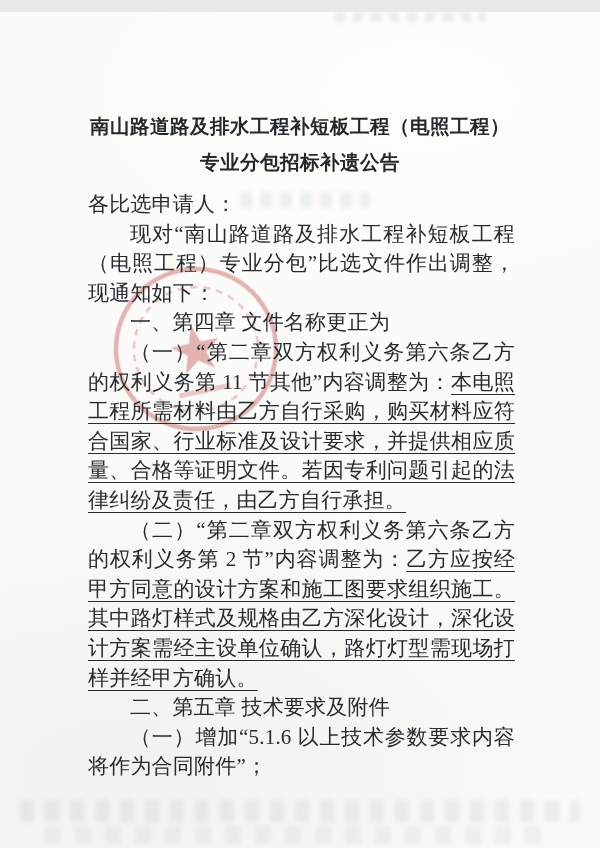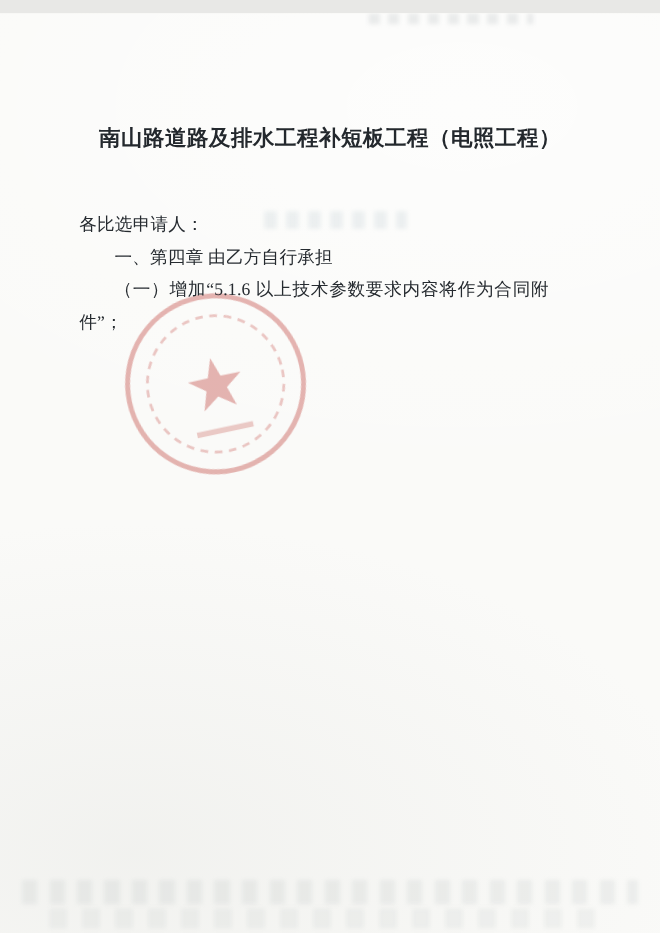--- a/index.html
+++ b/index.html
@@ -72,23 +72,23 @@
     font-weight: 700;
     line-height: 36px;
     letter-spacing: 0.5px;
     color: #23282d;
   }
   .title .tl { display: block; }
 
   .doc-body {
     position: absolute;
     top: 178px;
-    left: 72px;
+    left: 88px;
     width: 427px;
-    font-size: 16px;
+    font-size: 21px;
     line-height: 29.6px;
     text-align: justify;
     letter-spacing: 0.2px;
   }
   .doc-body p {
     margin: 0;
     text-indent: 2em;
   }
   .doc-body p.salutation {
     text-indent: 0;
@@ -115,29 +115,34 @@
     </svg>
   </div>
 
   <div class="smudge smudge-top"></div>
   <div class="smudge smudge-salutation"></div>
   <div class="smudge smudge-bottom-1"></div>
   <div class="smudge smudge-bottom-2"></div>
 
   <h1 class="title">
     <span class="tl">南山路道路及排水工程补短板工程（电照工程）</span>
+    <span class="tl">专业分包招标补遗公告</span>
   </h1>
 
   <div class="doc-body">
     <p class="salutation">各比选申请人：</p>
 
+    <p><span>现对“南山路道路及排水工程补短板工程（电照工程）专业分包”比选文件作出调整，现通知如下：</span></p>
 
-    <p><span>一、第四章 由乙方自行承担</span></p>
+    <p><span>一、第四章 文件名称更正为</span></p>
 
+    <p><span>（一）“第二章双方权利义务第六条乙方的权利义务第 11 节其他”内容调整为：</span><span class="u">本电照工程所需材料由乙方自行采购，购买材料应符合国家、行业标准及设计要求，并提供相应质量、合格等证明文件。若因专利问题引起的法律纠纷及责任，由乙方自行承担。</span></p>
 
+    <p><span>（二）“第二章双方权利义务第六条乙方的权利义务第 2 节”内容调整为：</span><span class="u">乙方应按经甲方同意的设计方案和施工图要求组织施工。其中路灯样式及规格由乙方深化设计，深化设计方案需经主设单位确认，路灯灯型需现场打样并经甲方确认。</span></p>
 
+    <p><span>二、第五章 技术要求及附件</span></p>
 
     <p><span>（一）增加“5.1.6 以上技术参数要求内容将作为合同附件”；</span></p>
 
 
   </div>
 
 </div>
 
 </body></html>

